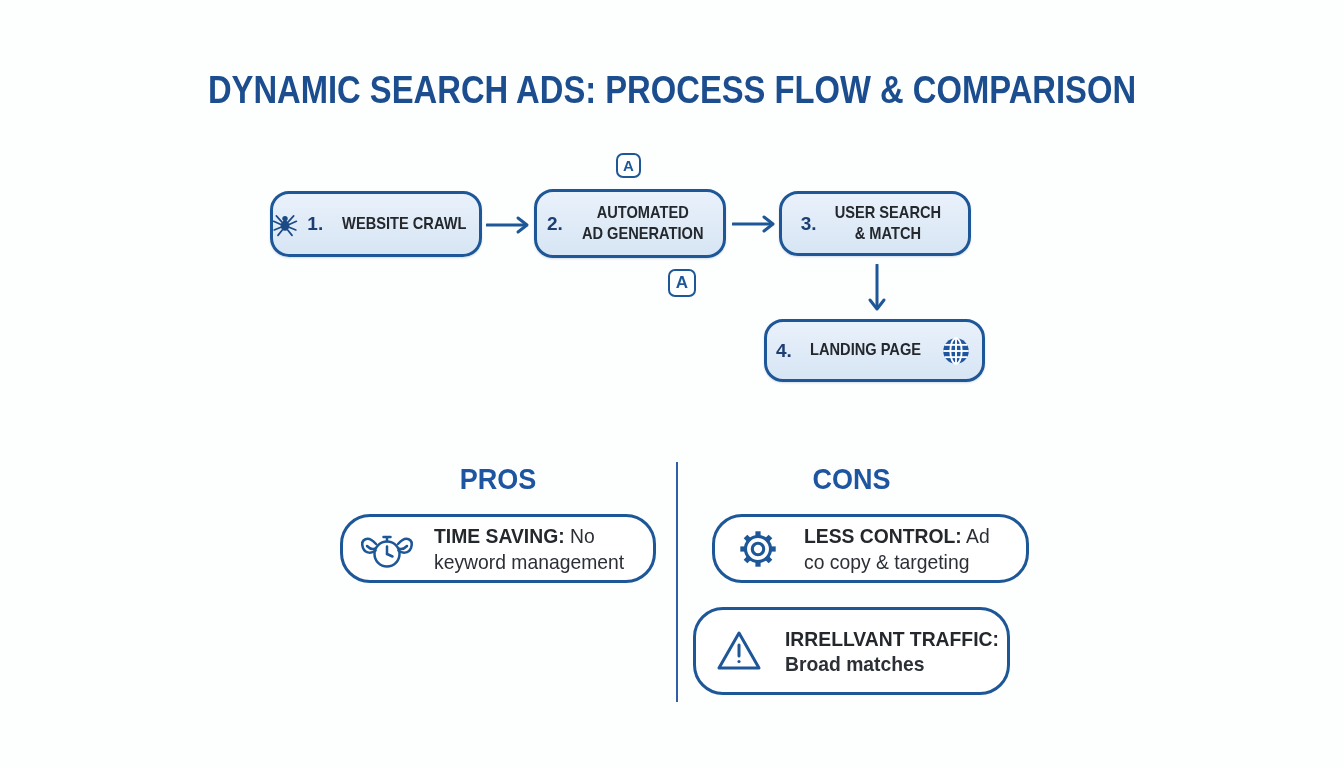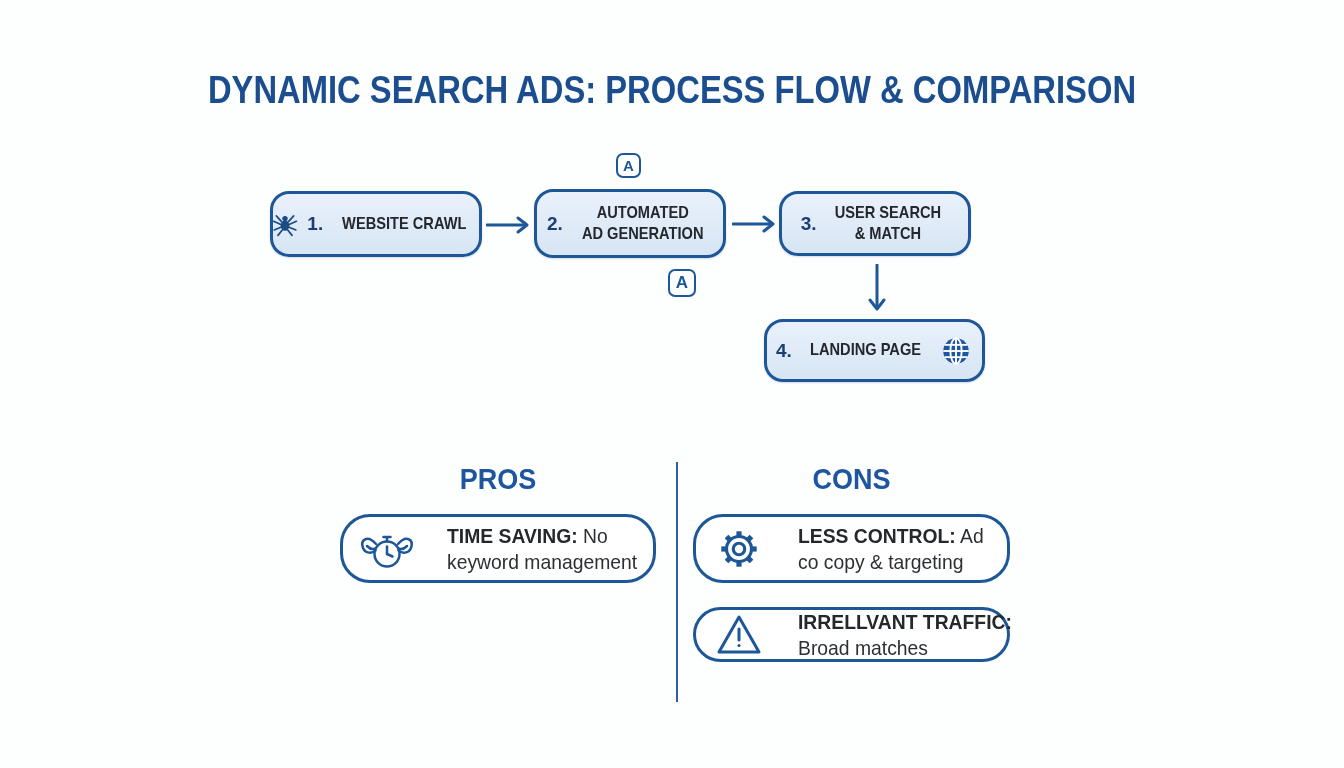--- a/index.html
+++ b/index.html
@@ -74,26 +74,26 @@
     position:absolute; left:676px; top:462px; height:240px; width:0;
     border-left:2px solid #2f5fa8;
   }
 
   .card {
     position:absolute;
     background:#ffffff;
     border:3px solid #1d5797;
     border-radius:30px;
     display:flex; align-items:center;
-    gap:31px; padding:0 10px 0 15px;
+    gap:18px; padding:0 10px 0 15px;
   }
   #pros-card-1 { left:340px; top:514px; width:316px; height:69px; }
   #pros-card-2 { left:340px; top:607px; width:316px; height:69px; }
-  #cons-card-1 { left:693px; top:514px; width:317px; height:69px; }
-  #cons-card-2 { left:693px; top:607px; width:317px; height:55px; }
+  #cons-card-1 { left:712px; top:514px; width:317px; height:69px; }
+  #cons-card-2 { left:693px; top:607px; width:317px; height:88px;font-weight:bold; }
 
   .card-icon { flex:0 0 56px; display:flex; align-items:center; justify-content:center; }
   .card-text {
     font-size:21px; line-height:1.2; color:#2c3036;
     transform:scaleX(.92); transform-origin:left center;
     white-space:nowrap;
   }
   .card-text strong { color:#24282c; }
 
   .spider-wrap { display:flex; align-items:center; margin-left:-3px; }

